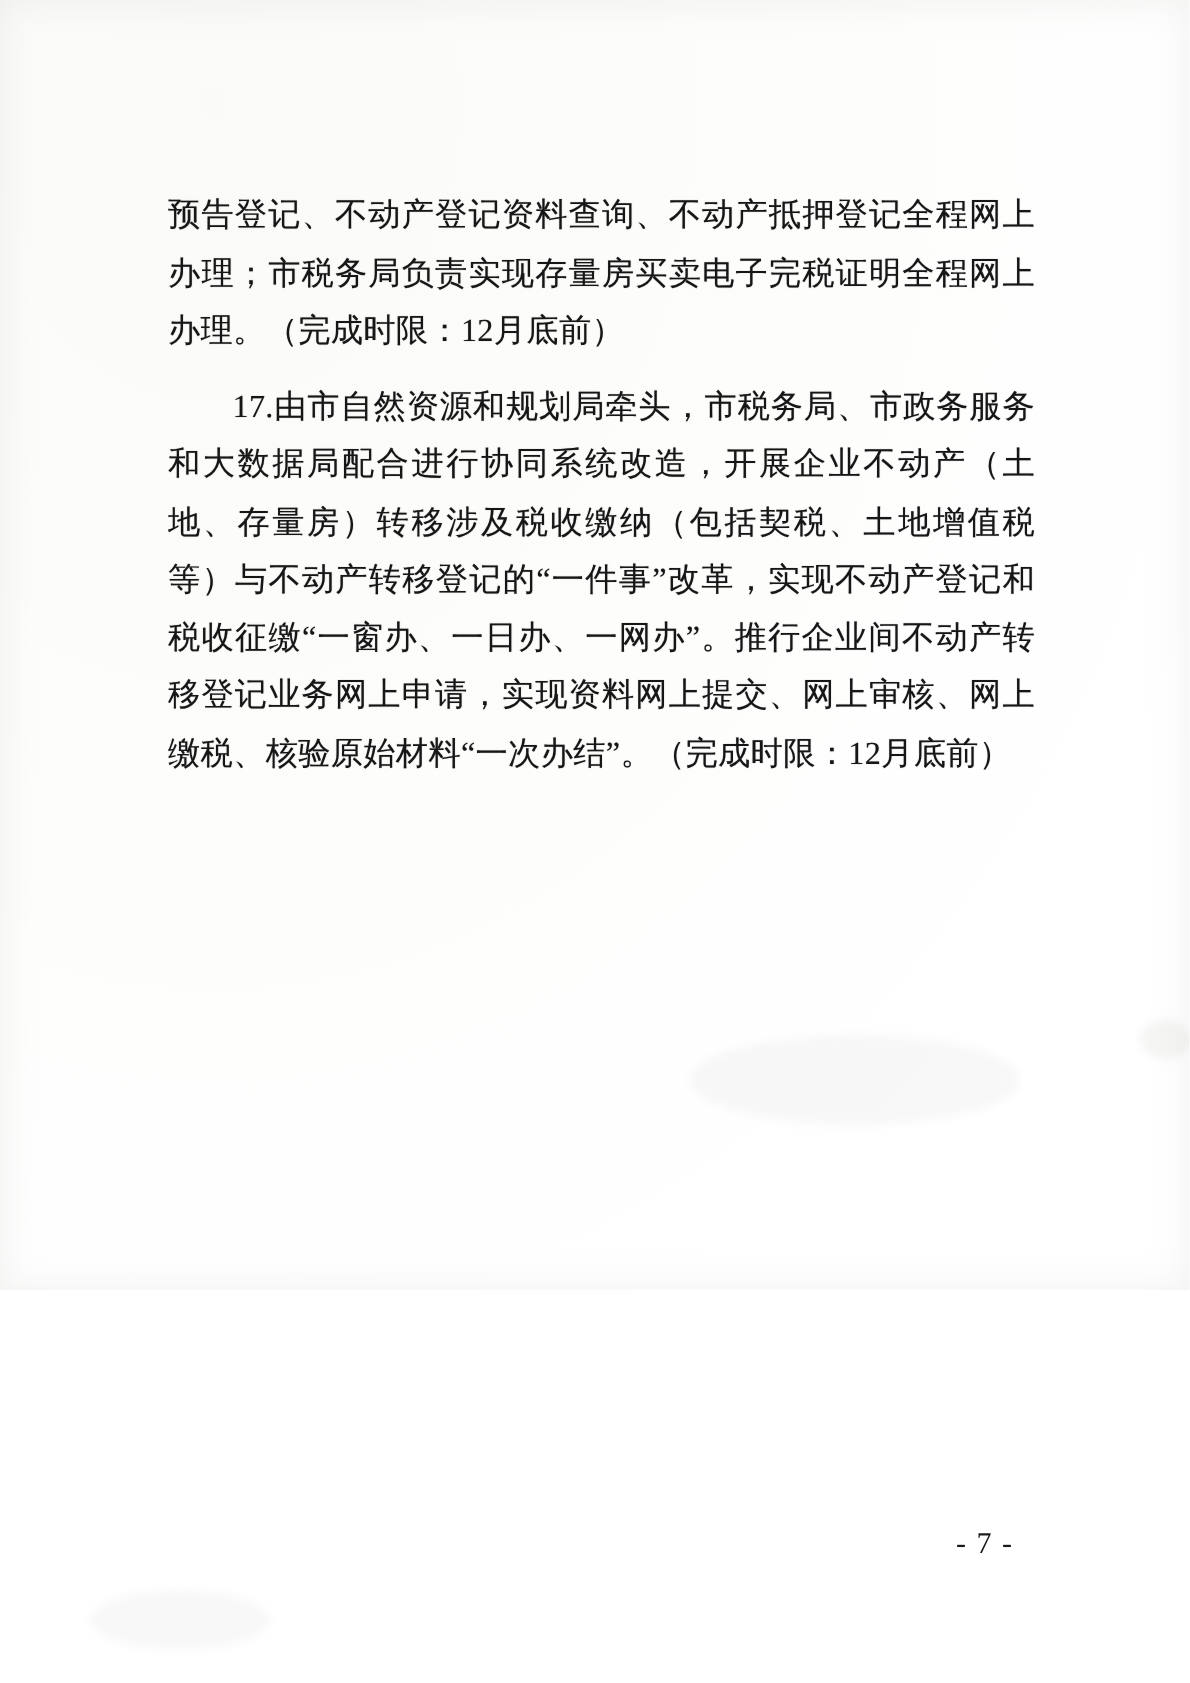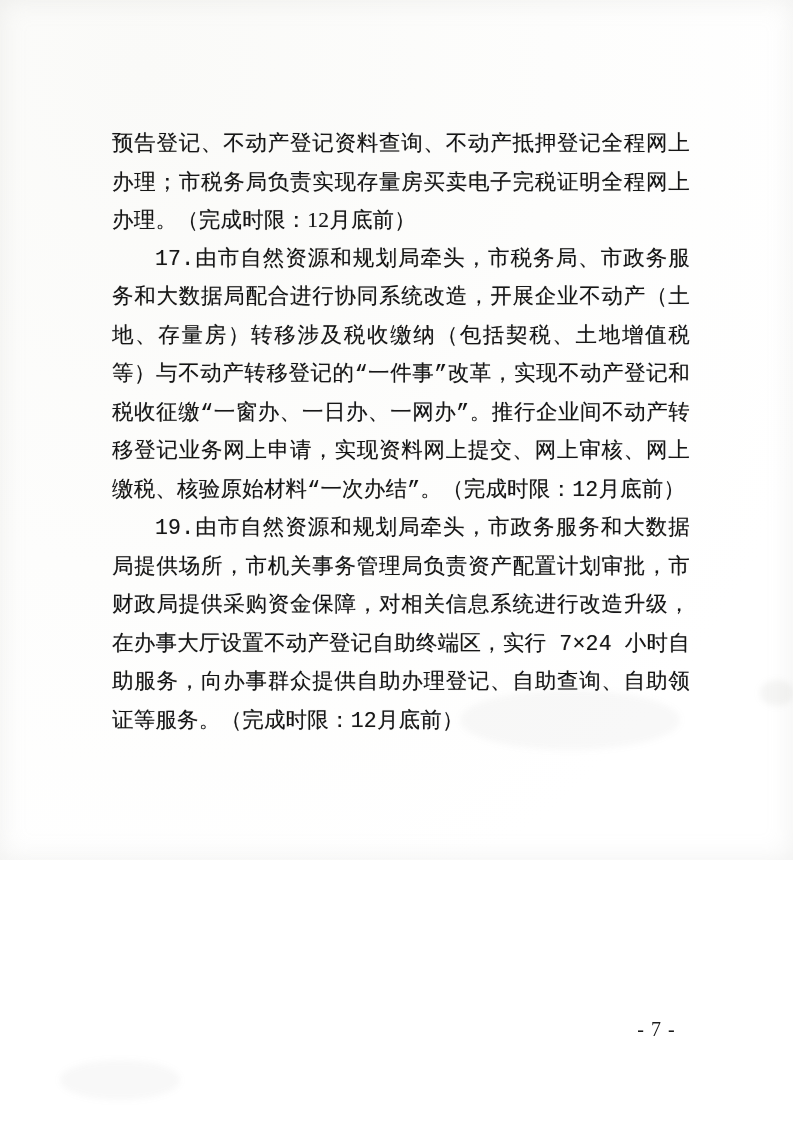--- a/index.html
+++ b/index.html
@@ -46,22 +46,21 @@
     font-size: 21.5px;
     line-height: 38.5px;
     color: #161616;
     text-align: justify;
     text-justify: inter-ideograph;
     letter-spacing: 0.2px;
     font-weight: 500;
     text-shadow: 0 0 0.7px rgba(20,20,20,0.45);
   }
   p.para + p.para {
-    margin-top: 0px;
-    font-family: Liberation Mono, monospace;
+    margin-top: 12px;
   }
   p.indent {
     text-indent: 43px;
   }
   .page-number {
     position: absolute;
     left: 0;
     top: 1018px;
     width: 793px;
     text-align: center;
@@ -89,18 +88,17 @@
 
 <div class="page">
   <div class="paper-tint"></div>
   <div class="smudge s1"></div>
   <div class="smudge s2"></div>
   <div class="smudge s3"></div>
 
   <div class="content">
     <p class="para">预告登记、不动产登记资料查询、不动产抵押登记全程网上办理；市税务局负责实现存量房买卖电子完税证明全程网上办理。（完成时限：12月底前）</p>
     <p class="para indent">17.由市自然资源和规划局牵头，市税务局、市政务服务和大数据局配合进行协同系统改造，开展企业不动产（土地、存量房）转移涉及税收缴纳（包括契税、土地增值税等）与不动产转移登记的“一件事”改革，实现不动产登记和税收征缴“一窗办、一日办、一网办”。推行企业间不动产转移登记业务网上申请，实现资料网上提交、网上审核、网上缴税、核验原始材料“一次办结”。（完成时限：12月底前）</p>
-    <p class="para indent">19.由市自然资源和规划局牵头，市政务服务和大数据局提供场所，市机关事务管理局负责资产配置计划审批，市财政局提供采购资金保障，对相关信息系统进行改造升级，在办事大厅设置不动产登记自助终端区，实行 7×24 小时自助服务，向办事群众提供自助办理登记、自助查询、自助领证等服务。（完成时限：12月底前）</p>
   </div>
 
   <div class="page-number">- 7 -</div>
   <div class="edge-shadow"></div>
 </div>
 
 </body></html>

